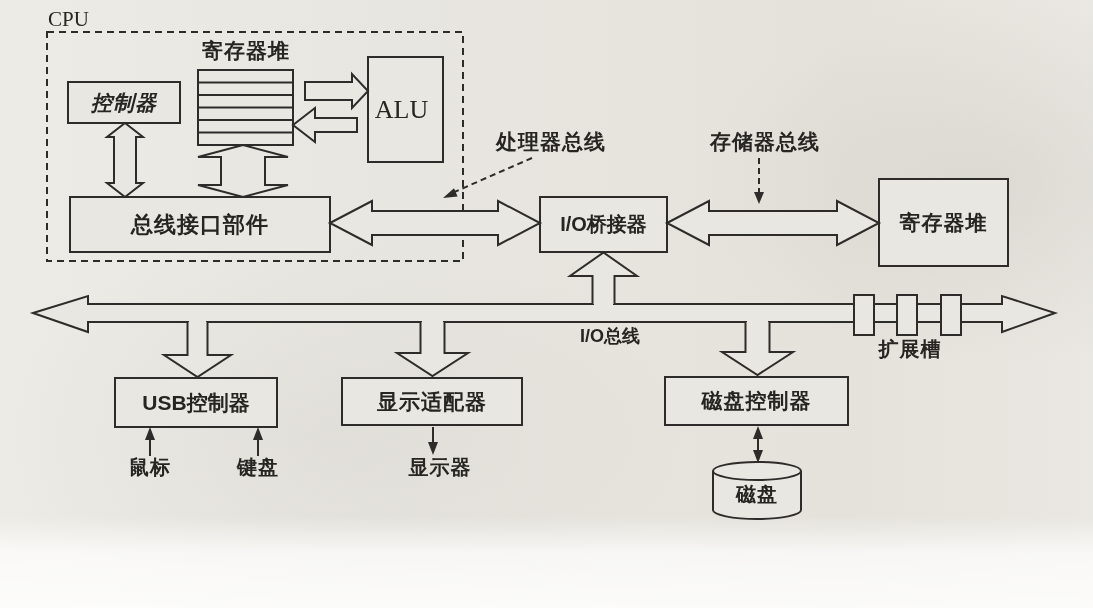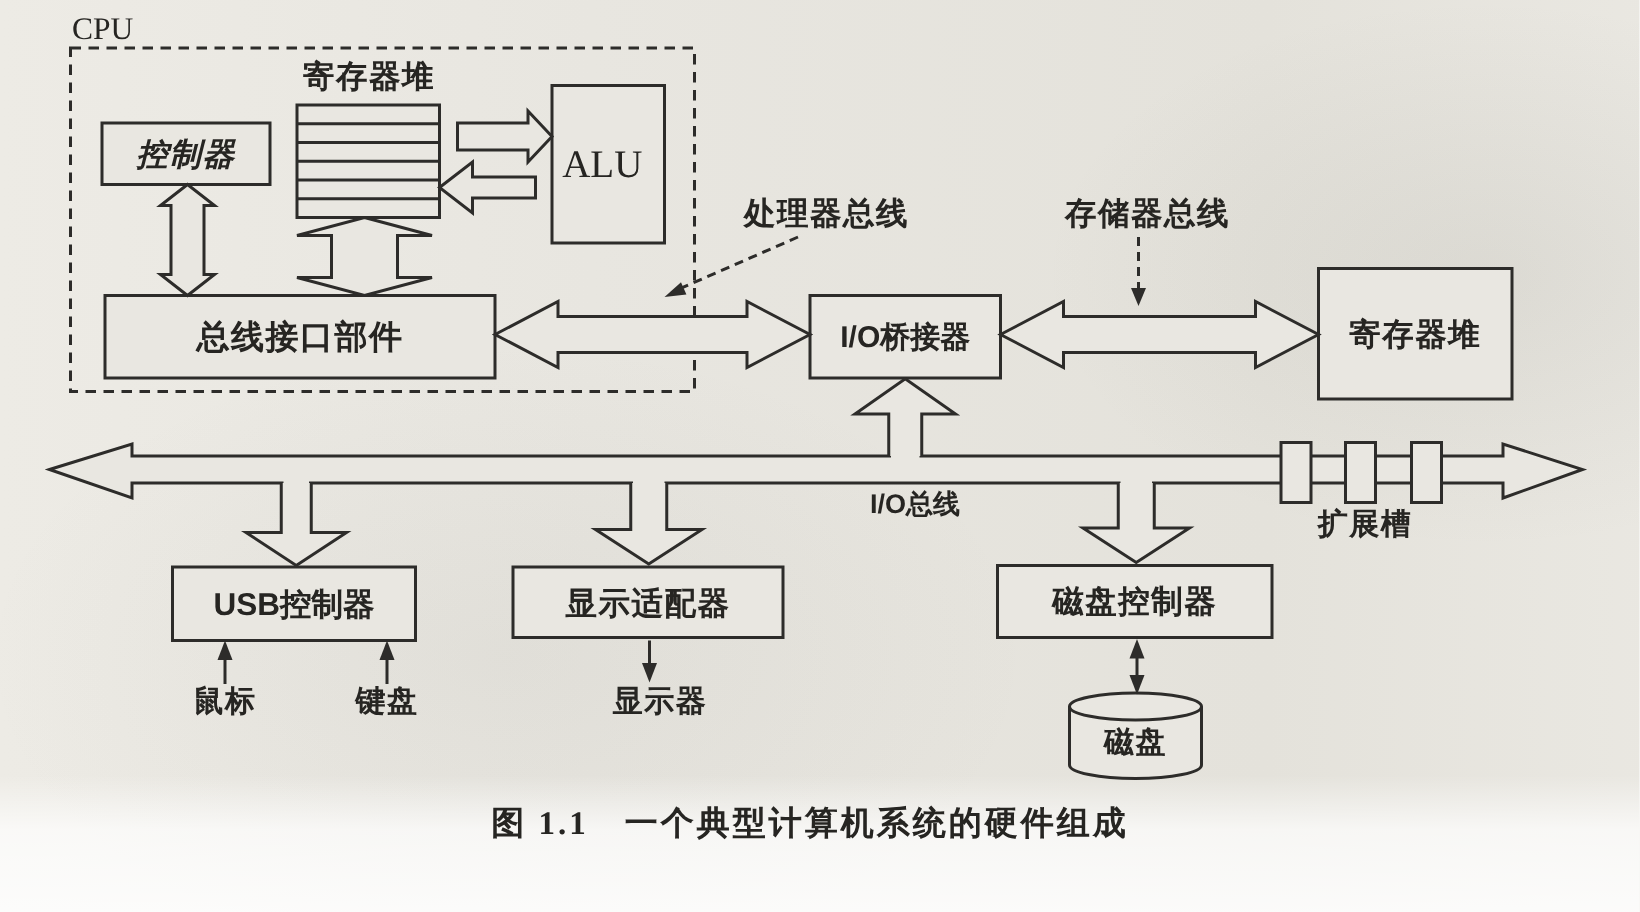--- a/index.html
+++ b/index.html
@@ -135,15 +135,14 @@
   <div class="lbl" style="left:665px;top:377px;width:183px;height:48px;font-size:21px;border-radius:23px;">磁盘控制器</div>
 
   <div class="lbl" style="left:122px;top:456px;width:56px;height:22px;font-size:20px;">鼠标</div>
 
   <div class="lbl" style="left:230px;top:456px;width:56px;height:22px;font-size:20px;">键盘</div>
 
   <div class="lbl" style="left:398px;top:456px;width:84px;height:22px;font-size:20px;">显示器</div>
 
   <div class="lbl" style="left:731px;top:482px;width:52px;height:24px;font-size:20px;">磁盘</div>
 
-  <div class="lbl serif caption" style="left:260px;top:535px;width:560px;height:28px;font-weight:bold;">图 1.1　一个典型计算机系统的硬件组成</div>
 
 </div>
 
 </body></html>

